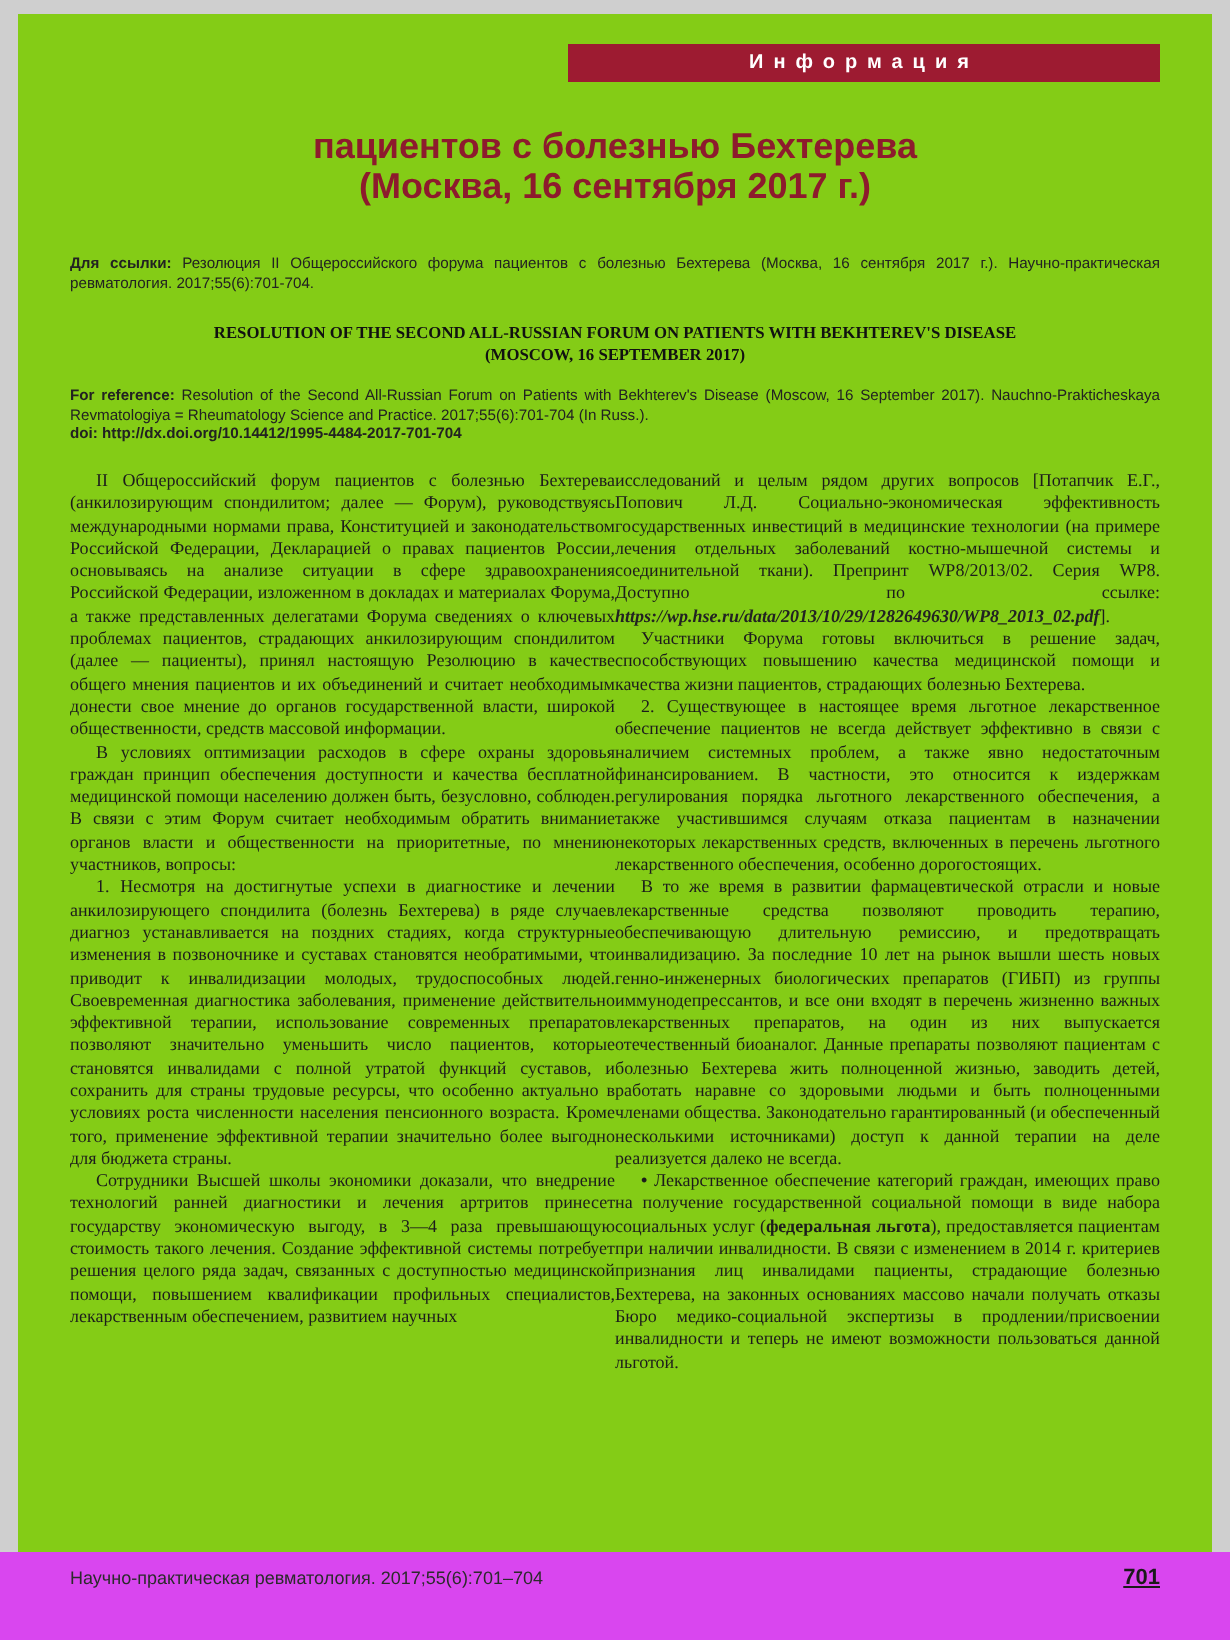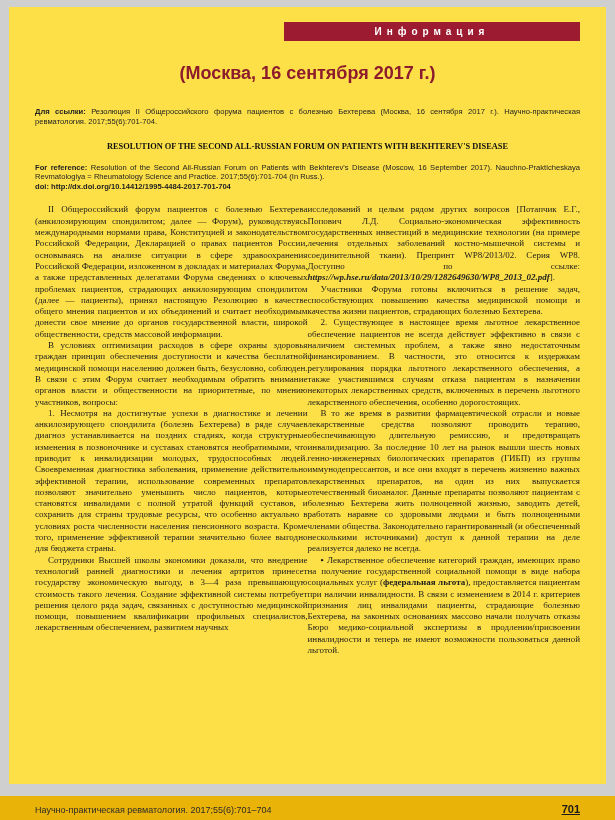--- a/index.html
+++ b/index.html
@@ -4,21 +4,21 @@
 <style>
   html,body{margin:0;padding:0;}
   body{
     width:615px;height:820px;position:relative;overflow:hidden;
     background:#cfcfcf;
     font-family:"Liberation Sans",sans-serif;
     -webkit-font-smoothing:antialiased;
   }
   .page{
     position:absolute;left:9px;right:9px;top:7px;bottom:36px;
-    background:#fde047;
+    background:#84cc16;
   }
   
   .banner{
     position:absolute;top:15px;right:26px;width:296px;height:19px;
     background:#9d1b31;color:#ffffff;
     display:flex;align-items:center;justify-content:center;
     font-size:10px;font-weight:bold;letter-spacing:5px;
   }
   
   .title{
@@ -49,46 +49,48 @@
     text-align:justify;
   }
   .col{width:50%;}
   .body-p{margin:0;}
   .body-p.indent{text-indent:13px;}
   .body-p .italic{font-style:italic;}
   .body-p .bold{font-weight:bold;}
   .bullet{font-weight:bold;}
   
   .footerband{
-    position:absolute;left:0;right:0;bottom:0;height:24px;
-    background:#eab308;
+    position:absolute;left:0;right:0;bottom:0;height:44px;
+    background:#d946ef;
   }
   .footerrow{
     margin:7px 35px 0 35px;display:flex;align-items:baseline;
     justify-content:space-between;color:#2b2b2b;font-size:9px;
   }
   .pageno{font-weight:bold;font-size:11px;color:#1a1a1a;text-decoration:underline;}
 </style>
 </head>
 <body>
 
 <div class="page">
 
   <div class="banner">
     <span>Информация</span>
   </div>
 
   <h1 class="title">
+    <span class="tline">пациентов с болезнью Бехтерева</span>
     <span class="tline">(Москва, 16 сентября 2017 г.)</span>
   </h1>
 
   <p class="cite ru"><b>Для ссылки:</b><span> Резолюция II Общероссийского форума пациентов с болезнью Бехтерева (Москва, 16 сентября 2017 г.). Научно-практическая ревматология. 2017;55(6):701-704.</span></p>
 
   <div class="entitle">
     <div>RESOLUTION OF THE SECOND ALL-RUSSIAN FORUM ON PATIENTS WITH BEKHTEREV'S DISEASE</div>
+    <div>(MOSCOW, 16 SEPTEMBER 2017)</div>
   </div>
 
   <p class="cite en"><b>For reference:</b><span> Resolution of the Second All-Russian Forum on Patients with Bekhterev's Disease (Moscow, 16 September 2017). Nauchno-Prakticheskaya Revmatologiya = Rheumatology Science and Practice. 2017;55(6):701-704 (In Russ.).</span></p>
   <p class="cite doi"><b>doi: </b><a class="doi-link" href="#">http://dx.doi.org/10.14412/1995-4484-2017-701-704</a></p>
 
   <div class="columns">
 
     <div class="col">
       <p class="body-p indent"><span>II Общероссийский форум пациентов с болезнью Бехтерева (анкилозирующим спондилитом; далее — Форум), руководствуясь международными нормами права, Конституцией и законодательством Российской Федерации, Декларацией о правах пациентов России, основываясь на анализе ситуации в сфере здравоохранения Российской Федерации, изложенном в докладах и материалах Форума, а также представленных делегатами Форума сведениях о ключевых проблемах пациентов, страдающих анкилозирующим спондилитом (далее — пациенты), принял настоящую Резолюцию в качестве общего мнения пациентов и их объединений и считает необходимым донести свое мнение до органов государственной власти, широкой общественности, средств массовой информации.</span></p>
       <p class="body-p indent"><span>В условиях оптимизации расходов в сфере охраны здоровья граждан принцип обеспечения доступности и качества бесплатной медицинской помощи населению должен быть, безусловно, соблюден. В связи с этим Форум считает необходимым обратить внимание органов власти и общественности на приоритетные, по мнению участников, вопросы:</span></p>

